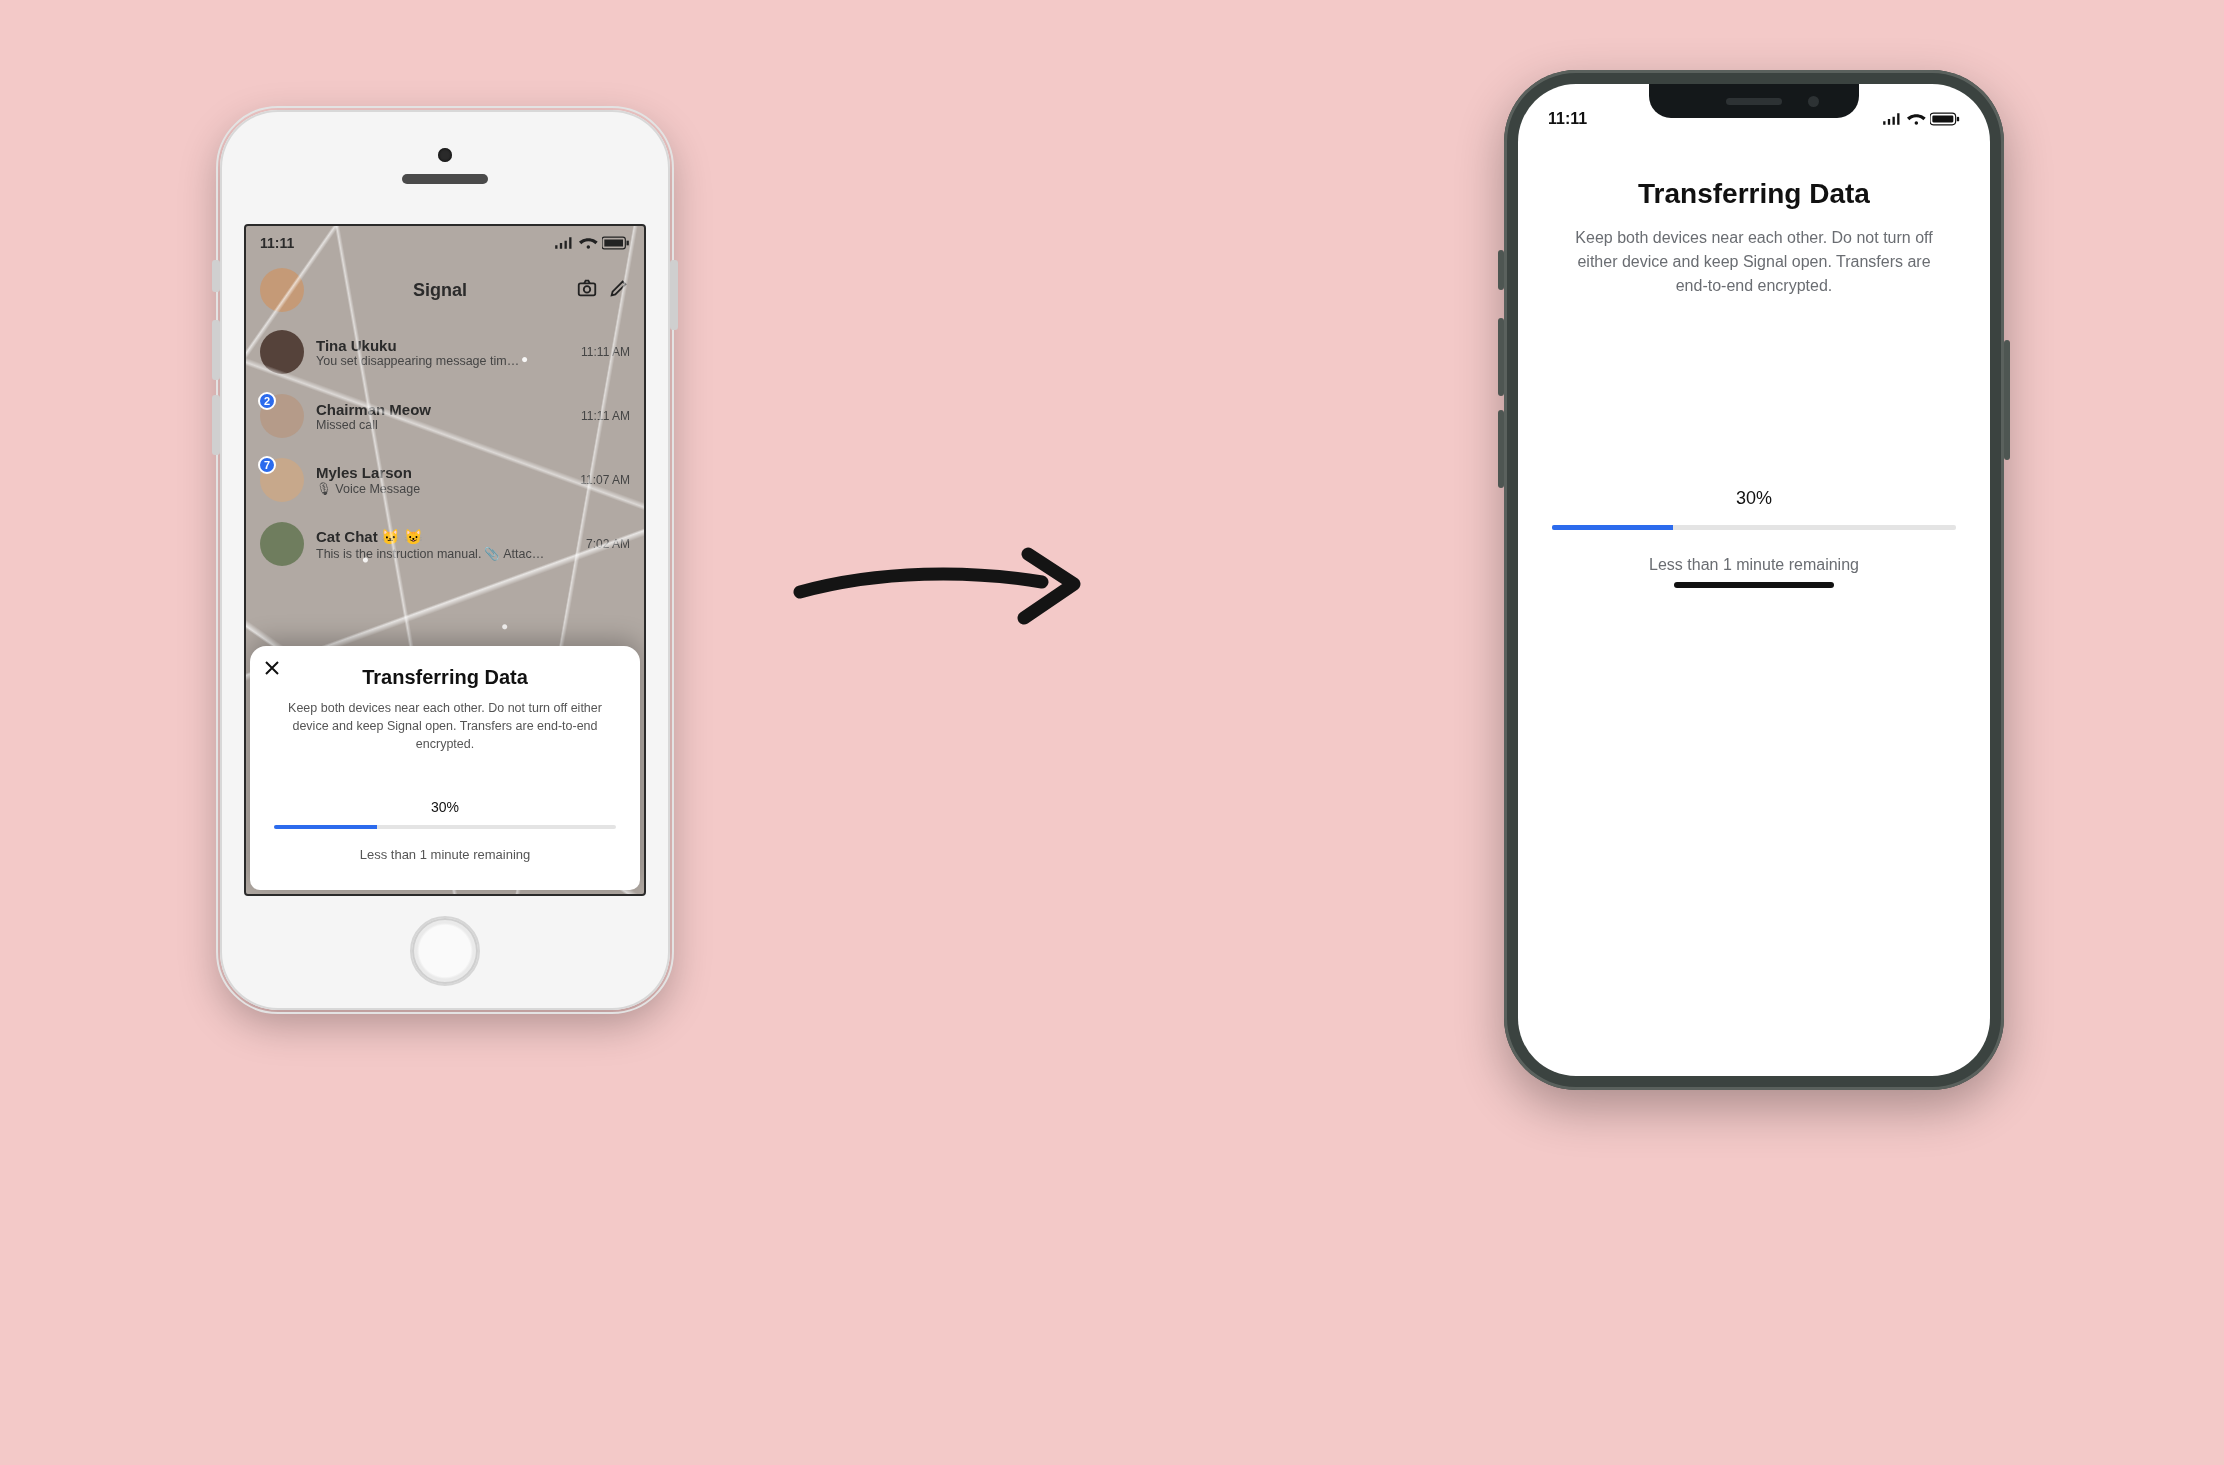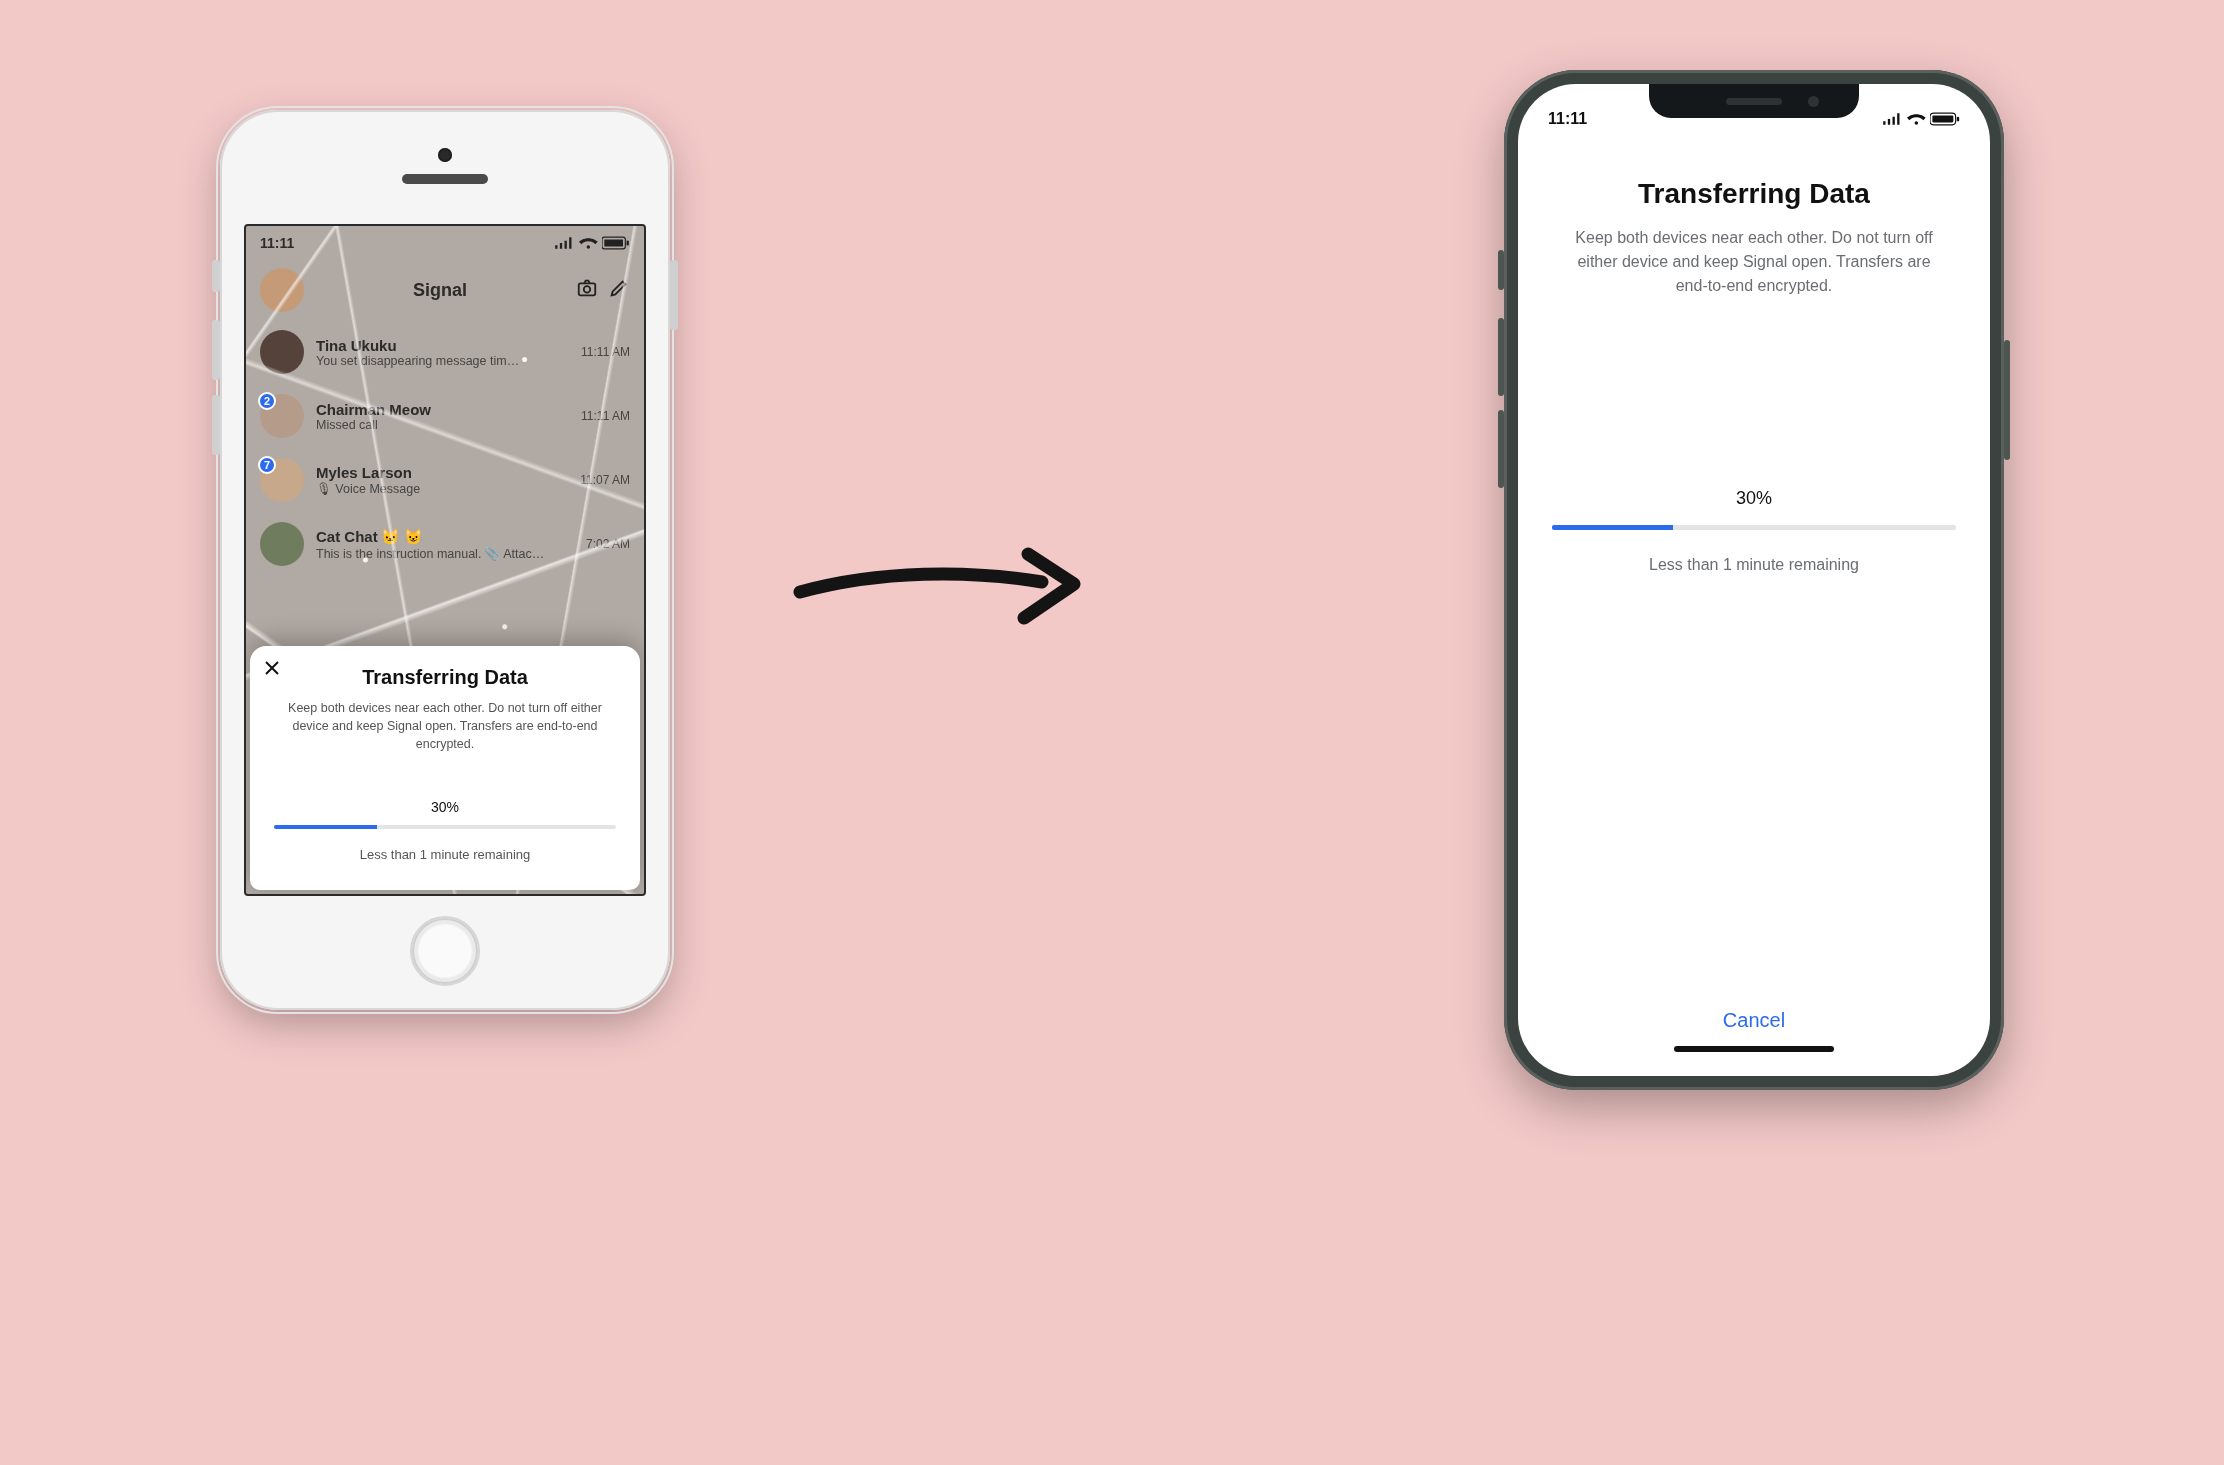--- a/index.html
+++ b/index.html
@@ -326,19 +326,18 @@
       <div class="transfer-page">
         <h1>Transferring Data</h1>
         <p class="desc">Keep both devices near each other. Do not turn off either device and keep Signal open. Transfers are end-to-end encrypted.</p>
 
         <div class="progress-label">30%</div>
         <div class="progress">
           <div class="bar" style="width:30%"></div>
         </div>
         <div class="remaining">Less than 1 minute remaining</div>
 
-        <div class="cancel">Cancel</div>
         <div class="home-indicator"></div>
       </div>
     </div>
   </div>
 
 </div>
 
 </body></html>

